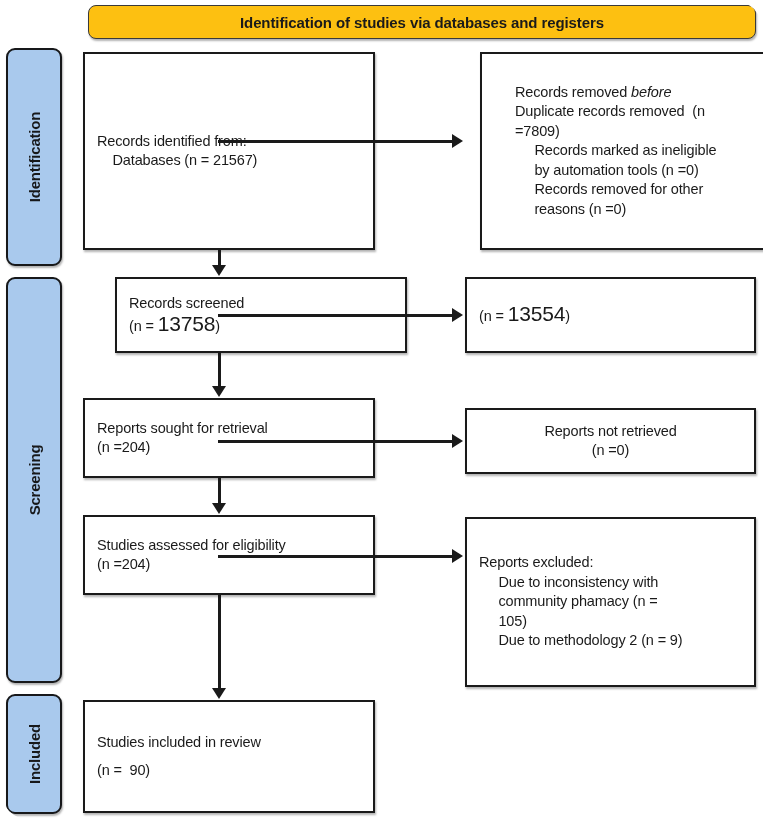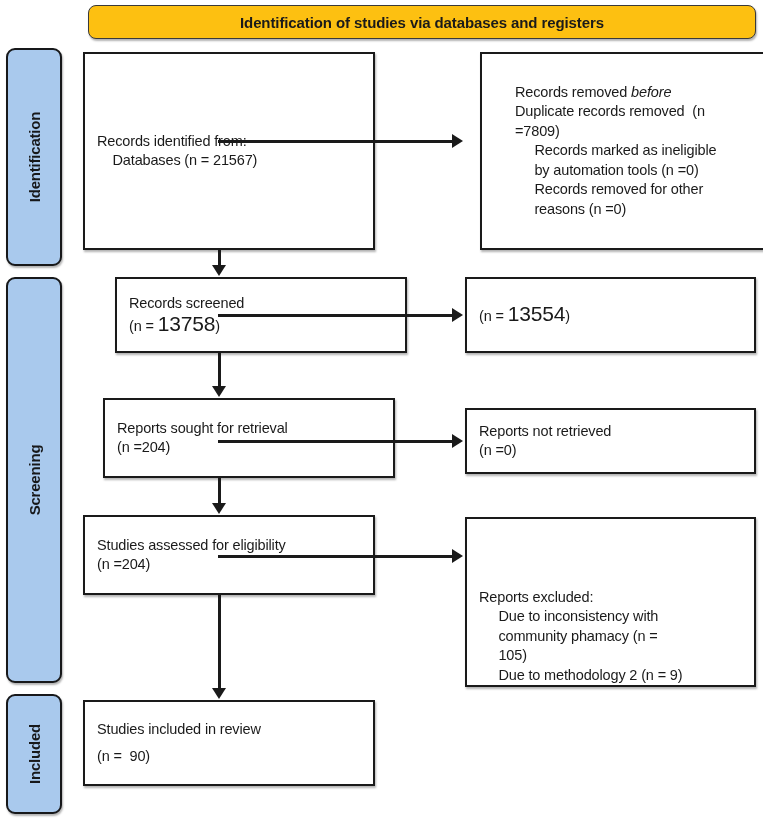--- a/index.html
+++ b/index.html
@@ -10,20 +10,21 @@
   body {
     font-family: "Liberation Sans", sans-serif;
     -webkit-font-smoothing: antialiased;
   }
   #canvas {
     position: relative;
     width: 763px;
     height: 820px;
     background: #ffffff;
     overflow: hidden;
+    border-radius: 31px;
   }
 
   
   .banner {
     position: absolute;
     left: 88px;
     top: 5px;
     width: 668px;
     height: 34px;
     background: #fdc011;
@@ -86,29 +87,29 @@
     padding: 0 12px;
     white-space: pre-wrap;
     letter-spacing: -0.15px;
   }
   .big-n { font-size: 21px; }
   .ital  { font-style: italic; }
 
   
   #box-identified  { left: 83px; top: 52px;  width: 292px; height: 198px; }
   #box-screened    { left: 83px; top: 277px; width: 292px; height: 76px; margin-left: 32px;  }
-  #box-sought      { left: 83px; top: 398px; width: 292px; height: 80px; margin-left: 20px;  }
+  #box-sought      { left: 83px; top: 398px; width: 292px; height: 80px;  }
   #box-assessed    { left: 83px; top: 515px; width: 292px; height: 80px;  }
-  #box-included    { left: 83px; top: 700px; width: 292px; height: 86px; gap: 8px; }
+  #box-included    { left: 83px; top: 700px; width: 292px; height: 113px; gap: 8px; }
 
   
   #box-removed     { left: 480px; top: 52px;  width: 291px; height: 198px; padding-left: 21px; }
   #box-excl-rec    { left: 465px; top: 277px; width: 291px; height: 76px;  }
-  #box-not-retr    { left: 465px; top: 408px; width: 291px; height: 66px;  }
-  #box-excl-rep    { left: 465px; top: 517px; width: 291px; height: 170px; justify-content: flex-end; }
+  #box-not-retr    { left: 465px; top: 408px; width: 291px; height: 66px; text-align: center;  }
+  #box-excl-rep    { left: 465px; top: 517px; width: 291px; height: 170px; }
 
   
   .arrow-line {
     position: absolute;
     background: #1a1a1a;
   }
   .arrow-v { width: 3px; }
   .arrow-h { height: 3px; }
   .arrow-head-down {
     position: absolute;

